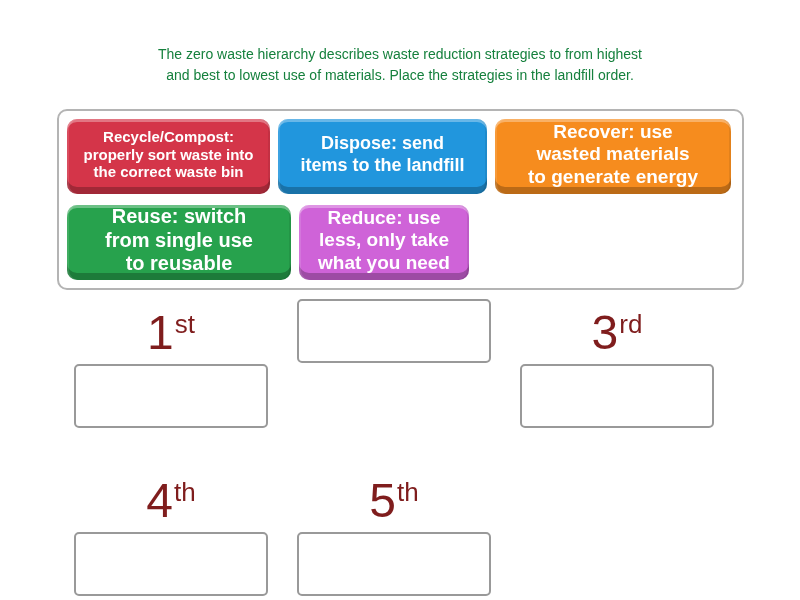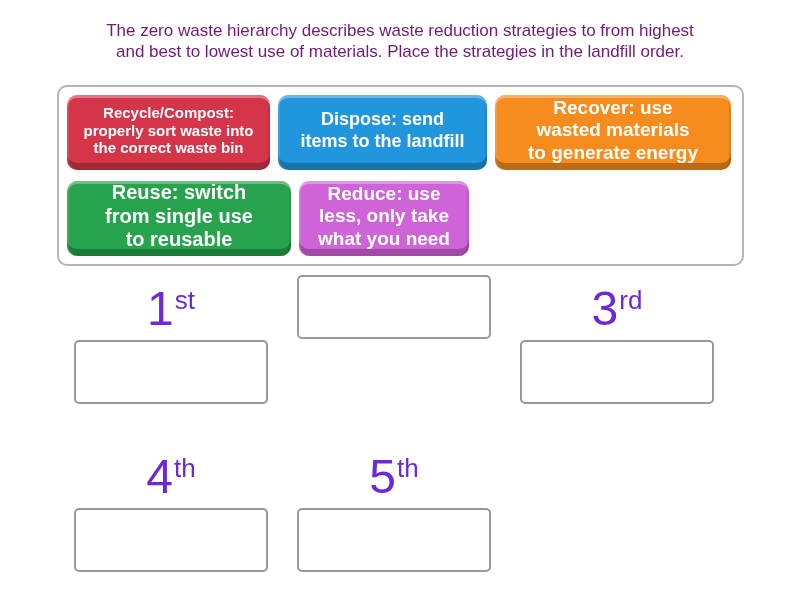--- a/index.html
+++ b/index.html
@@ -4,25 +4,25 @@
 <style>
   * { margin: 0; padding: 0; box-sizing: border-box; }
   html, body {
     width: 800px; height: 600px;
     background: #ffffff;
     font-family: "Liberation Sans", "DejaVu Sans", sans-serif;
     overflow: hidden;
   }
   
   .title {
-    padding-top: 20px;
+    padding-top: 44px;
     text-align: center;
-    font-size: 17px;
+    font-size: 14px;
     line-height: 21px;
-    color: #701a75;
+    color: #15803d;
   }
   .title span { display: block; }
 
   
   .tray {
     width: 687px;
     margin: 23px 0 0 57px;
     border: 2px solid #b4b4b4;
     border-radius: 10px;
     background: #ffffff;
@@ -64,21 +64,21 @@
     margin-left: 74px;
   }
   .slots-row.row-1 { margin-top: 9px; }
   .slots-row.row-2 { margin-top: 39px; }
   .slot { width: 194px; }
   .ordinal {
     text-align: center;
     font-size: 48px;
     line-height: 50px;
     font-weight: 300;
-    color: #6d28d9;
+    color: #7f1d1d;
     margin-bottom: 6px;
     letter-spacing: -1px;
   }
   .ordinal sup {
     font-size: 26px;
     vertical-align: 16px;
     letter-spacing: 0;
     margin-left: 2px;
   }
   .dropbox {

